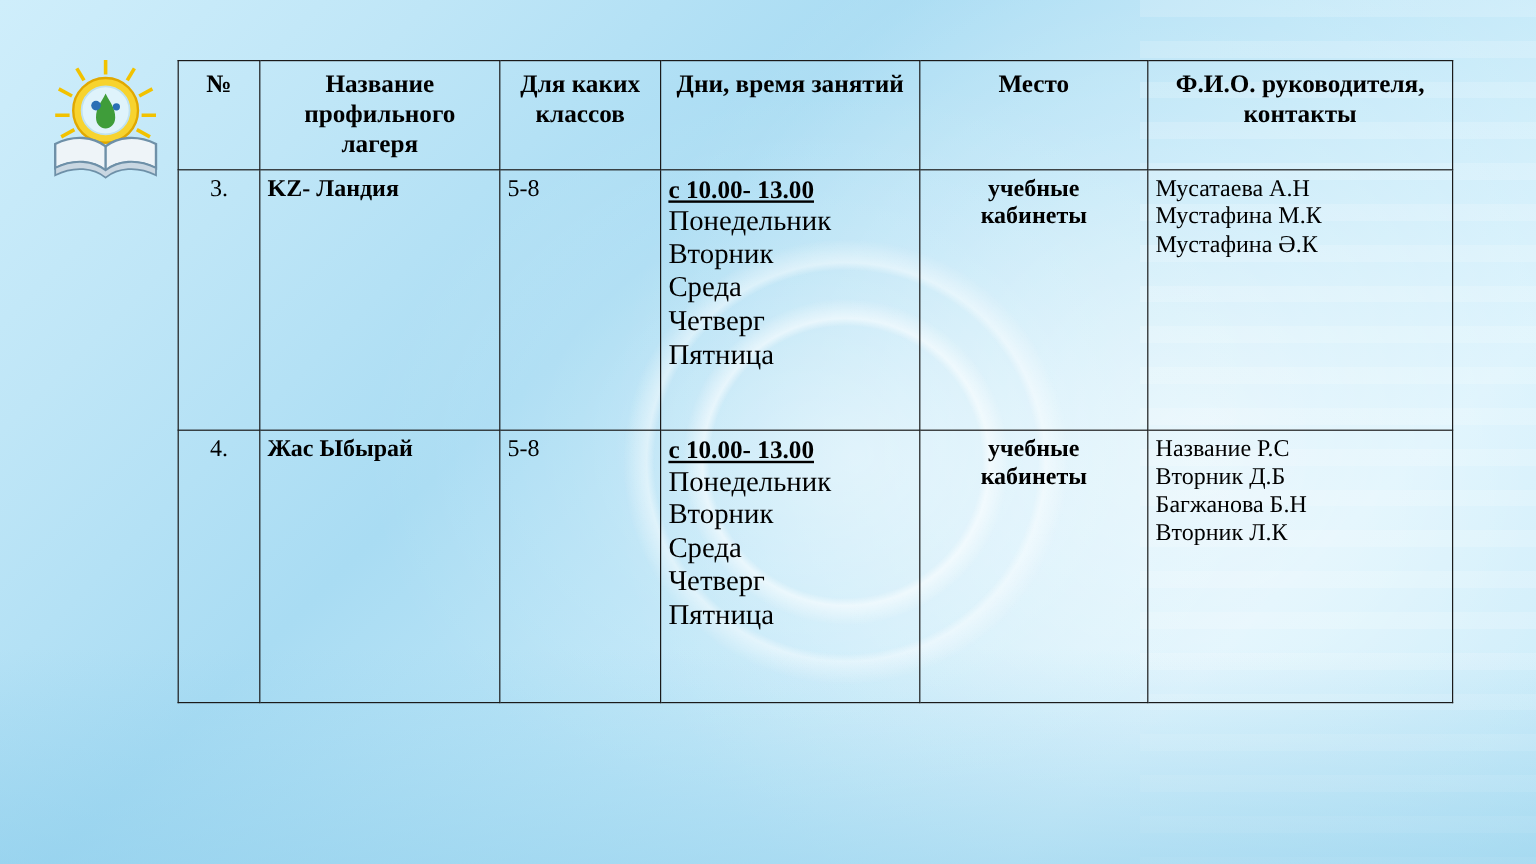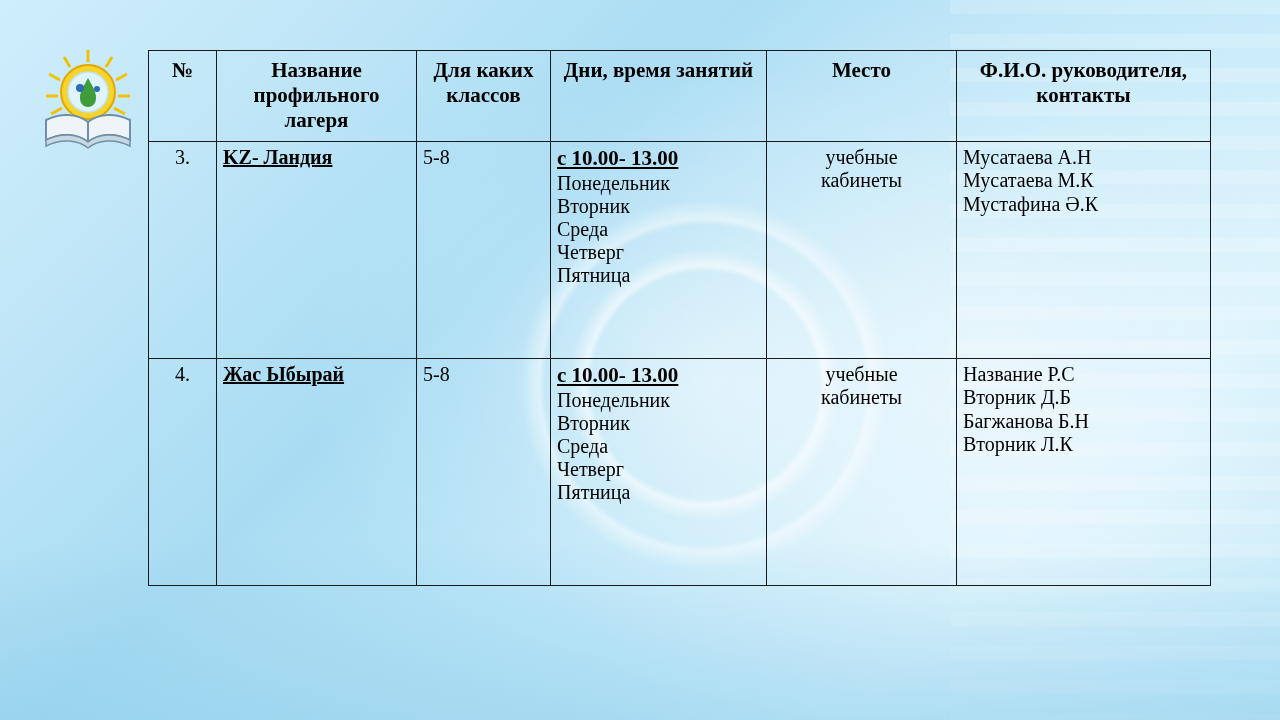--- a/index.html
+++ b/index.html
@@ -112,48 +112,47 @@
   td.num {
     text-align: center;
     font-size: 20px;
     padding-top: 7px;
   }
   td.name {
     font-weight: bold;
     font-size: 21px;
     padding-top: 7px;
     padding-left: 10px;
-    text-decoration: underline;
   }
   td.cls {
     font-size: 20px;
     padding-top: 7px;
     padding-left: 10px;
   }
   td.days {
     padding-top: 7px;
     padding-left: 6px;
   }
   td.days .time {
     font-weight: bold;
     text-decoration: underline;
     display: block;
     font-size: 21px;
     margin-bottom: 1px;
   }
   td.days .day {
     display: block;
-    font-size: 20px;
+    font-size: 24px;
   }
   td.place {
     text-align: center;
     font-size: 20px;
     padding-top: 7px;
   }
-  td.place span { display: block; }
+  td.place span { display: block; font-weight: bold; }
   td.leader {
     font-size: 20px;
     padding-top: 7px;
     padding-left: 10px;
   }
   td.leader span { display: block; }
   tr.row-1 td { height: 208px; }
   tr.row-2 td { height: 218px; }
 </style>
 </head>
@@ -224,21 +223,21 @@
             <span class="day">Среда</span>
             <span class="day">Четверг</span>
             <span class="day">Пятница</span>
           </td>
           <td class="place">
             <span>учебные</span>
             <span>кабинеты</span>
           </td>
           <td class="leader">
             <span>Мусатаева А.Н</span>
-            <span>Мусатаева М.К</span>
+            <span>Мустафина М.К</span>
             <span>Мустафина Ә.К</span>
           </td>
         </tr>
         <tr class="row-2">
           <td class="num">4.</td>
           <td class="name">Жас Ыбырай</td>
           <td class="cls">5-8</td>
           <td class="days">
             <span class="time"> с 10.00- 13.00</span>
             <span class="day">Понедельник</span>

